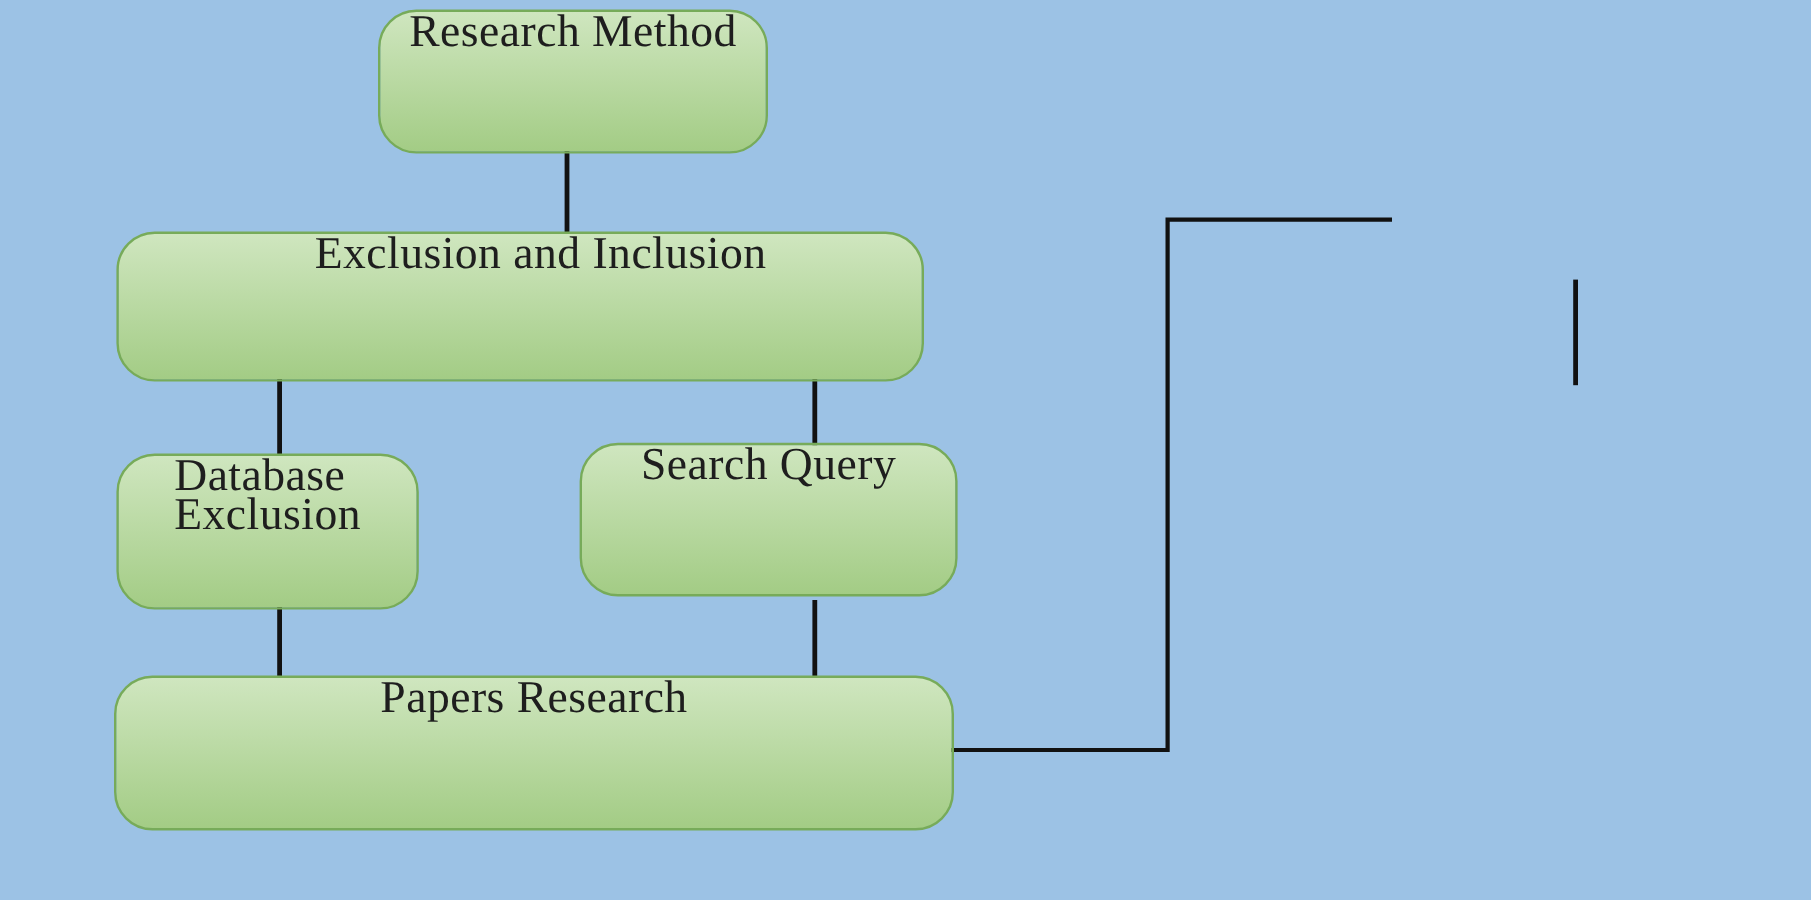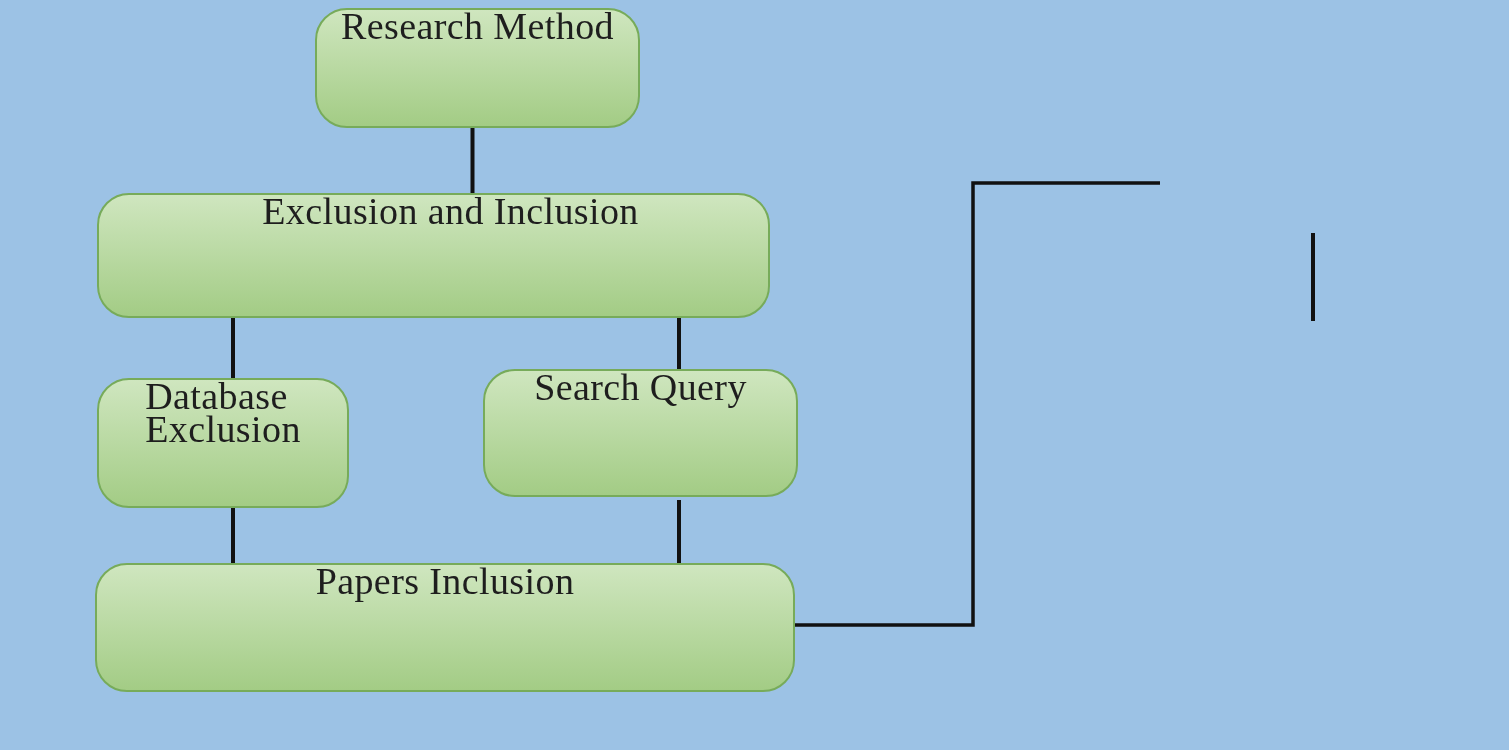--- a/index.html
+++ b/index.html
@@ -84,18 +84,18 @@
 
   <div class="node" id="node-database">
     <span class="inner-left"><span>Database</span><br><span>Exclusion</span></span>
   </div>
 
   <div class="node" id="node-search-query">
     <span>Search Query</span>
   </div>
 
   <div class="node" id="node-papers">
-    <span>Papers Inclusion</span>
+    <span>Papers Research</span>
   </div>
 
 
 
 </div>
 
 </body></html>

